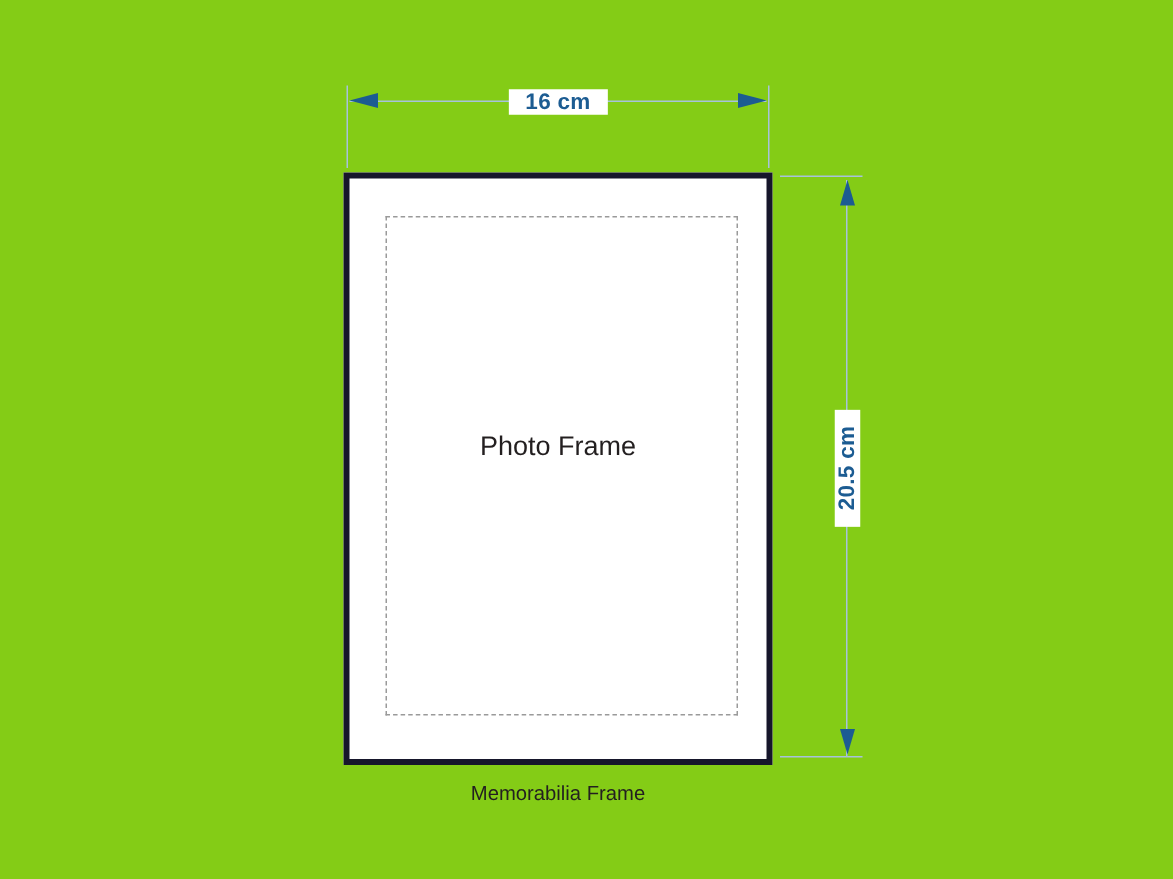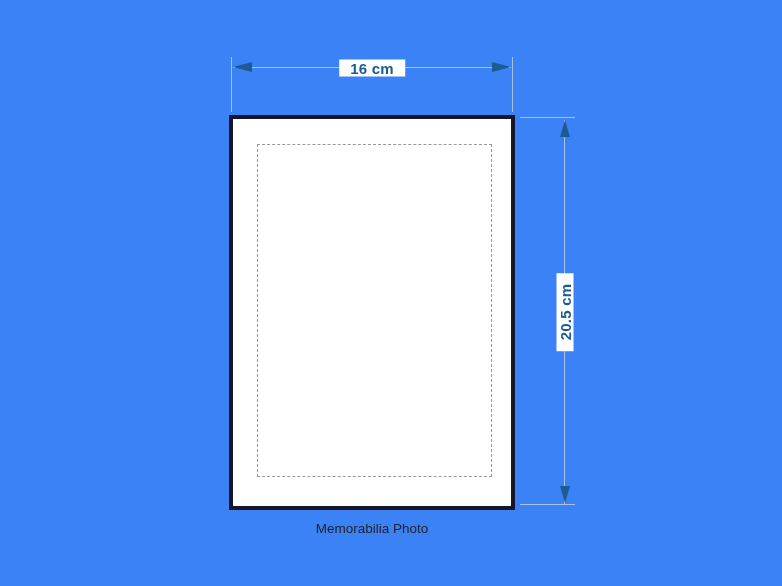--- a/index.html
+++ b/index.html
@@ -5,21 +5,21 @@
 <style>
   :root{
     --accent:#1c5c92;
     --line:#a7c2dd;
     --frame:#16162b;
     --dash:#9a9a9a;
     --text:#231f20;
   }
   html,body{margin:0;padding:0;background:#ffffff;}
   .canvas{
-    position:relative;width:782px;height:586px;background:#3b82f6;
+    position:relative;width:782px;height:586px;background:#84cc16;
     font-family:"Liberation Sans",sans-serif;overflow:hidden;
   }
   
   .ext-line,.dim-line{position:absolute;background:var(--line);}
   .ext-line.v,.dim-line.v{width:1px;}
   .ext-line.h,.dim-line.h{height:1px;}
   
   .arrow{position:absolute;width:0;height:0;}
   .arrow-left {left:233px;top:62px;border-top:5px solid transparent;border-bottom:5px solid transparent;border-right:19px solid var(--accent);}
   .arrow-right{left:492px;top:62px;border-top:5px solid transparent;border-bottom:5px solid transparent;border-left:19px solid var(--accent);}
@@ -58,24 +58,25 @@
   <div class="ext-line v" style="left:231px;top:57px;height:55px"></div>
   <div class="ext-line v" style="left:512px;top:57px;height:55px"></div>
   <div class="dim-line h" style="left:233px;top:67px;width:278px"></div>
   <div class="arrow arrow-left"></div>
   <div class="arrow arrow-right"></div>
   <div class="dim-label h-label">16 cm</div>
 
   <div class="frame"></div>
   <div class="matte"></div>
   <div class="frame-text">
+    <div>Photo Frame</div>
   </div>
 
   <div class="ext-line h" style="left:520px;top:117px;width:55px"></div>
   <div class="ext-line h" style="left:520px;top:504px;width:55px"></div>
   <div class="dim-line v" style="left:564px;top:120px;height:384px"></div>
   <div class="arrow arrow-up"></div>
   <div class="arrow arrow-down"></div>
   <div class="dim-label v-label">20.5 cm</div>
 
-  <div class="caption">Memorabilia Photo</div>
+  <div class="caption">Memorabilia Frame</div>
 
 </div>
 
 </body></html>

